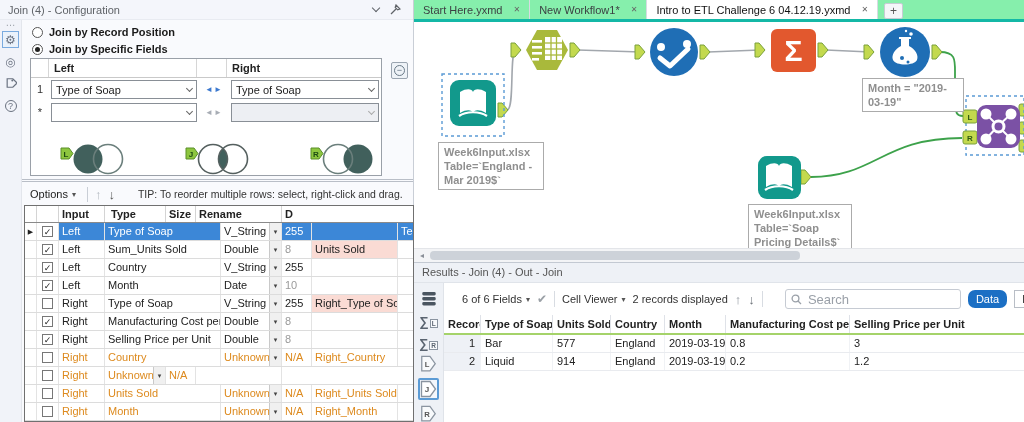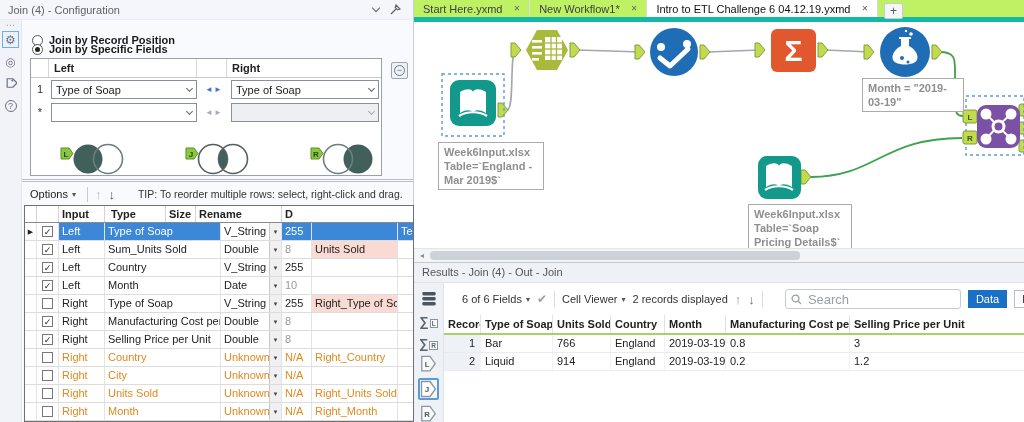--- a/index.html
+++ b/index.html
@@ -70,21 +70,21 @@
   .ct .db{width:12px;border-left:1px solid #c9c9c9;background:#f0f0f0;display:flex;align-items:center;justify-content:center;font-size:7px;color:#444;}
   .cs{width:30px;padding-left:3px;line-height:17px;}
   .cr{width:86px;padding-left:3px;line-height:17px;}
   .cd{flex:1;padding-left:3px;line-height:17px;border-right:none!important;}
   .g-r.sel{background:#3c87d7;color:#fff;}
   .g-r.miss{color:#dd8a1e;}
   .dim{color:#9a9a9a;}
   .pink{background:#fadbd4;color:#222;}
 
   
-  .tabbar{position:absolute;left:414px;top:0;width:610px;height:22px;background:#bef264;border-bottom:5px solid #14b8a6;display:flex;align-items:stretch;}
+  .tabbar{position:absolute;left:414px;top:0;width:610px;height:22px;background:#86efac;border-bottom:3px solid #14b8a6;display:flex;align-items:stretch;}
   .tab{display:flex;align-items:center;padding:0 9px;color:#3c4043;border-right:1px solid #d7dbe2;}
   .tab .x{margin-left:11px;font-size:8px;color:#666;}
   .tab.active{background:#fff;color:#111;}
   .plus{width:19px;height:16px;margin:3px 0 0 6px;border:1px solid #c7ccd4;background:#f4f6f9;display:flex;align-items:center;justify-content:center;font-size:12px;color:#555;border-radius:2px;}
 
   
   .canvas{position:absolute;left:414px;top:22px;width:610px;height:226px;background:#fff;overflow:hidden;}
   .canvas svg.cv{position:absolute;left:0;top:0;}
   .ann{position:absolute;background:#fff;border:1px solid #ababab;color:#8f8f8f;font-weight:bold;line-height:14px;padding:2px 5px;}
 
@@ -99,21 +99,21 @@
              display:flex;flex-direction:column;align-items:center;}
   .res-main{position:absolute;left:30px;top:20px;right:0;bottom:0;overflow:hidden;}
   .res-toolbar{height:32px;display:flex;align-items:center;padding:0 8px 0 18px;gap:7px;color:#333;}
   .tb-sep{width:1px;height:16px;background:#d8dce2;}
   .tb-btn{display:flex;align-items:center;gap:4px;}
   .caret{font-size:8px;color:#555;}
   .checkg{color:#9aa0a6;font-size:12px;}
   .searchbox{margin-left:auto;width:176px;height:20px;border:1px solid #c6cbd3;border-radius:3px;display:flex;align-items:center;padding:0 5px;gap:4px;background:#fff;}
   .searchbox input{border:none;outline:none;flex:1;font-family:"Liberation Sans",sans-serif;font-size:13px;color:#444;background:transparent;min-width:0;}
   .searchbox input::placeholder{color:#9aa0a8;}
-  .btn-data{background:#1b6fc4;color:#fff;padding:3px 8px;}
+  .btn-data{background:#1b6fc4;color:#fff;padding:3px 8px;border-radius:7px;}
   .btn-meta{background:#fff;border:1px solid #b9bec6;padding:2px 7px;color:#222;}
 
   .res-table .tr{display:flex;height:18px;border-bottom:1px solid #e9ebef;}
   .res-table .th{display:flex;height:20px;border-bottom:2px solid #a5d36a;font-weight:bold;}
   .res-table .th > div{border-right:1px solid #dfe2e8;padding-left:4px;line-height:18px;overflow:hidden;white-space:nowrap;}
   .res-table .tr > div{border-right:1px solid #f0f2f5;padding-left:4px;line-height:17px;overflow:hidden;white-space:nowrap;}
   .col-rec{width:37px;}
   .tr .col-rec{background:#eef1f6;text-align:right;padding-right:5px;padding-left:0;border-right:1px solid #d7dbe2;}
   .col-tos{width:72px;}.col-units{width:58px;}.col-ctry{width:54px;}.col-month{width:61px;}.col-manu{width:124px;}
   .col-sell{flex:1;border-right:none!important;}
@@ -149,21 +149,21 @@
             <path d="M1 5 L5 1 L11 1 L11 7 L7 11 Z" fill="none" stroke="#6a7280" stroke-width="1.2" transform="rotate(45 6 6)"></path>
             <circle cx="8.3" cy="3.6" r="1" fill="#6a7280"></circle>
           </svg>
       </span>
       <span class="strip-ic">
           <i class="help-circ" style="font-style:normal;">?</i>
         </span>
     </div>
 
     <div class="cfg-body">
-      <div class="radio-row" style="top:14px;">
+      <div class="radio-row" style="top:6px;">
         <span class="radio"></span>
         <span>Join by Record Position</span>
       </div>
       <div class="radio-row" style="top:23px;text-align:center;">
         <span class="radio on"></span>
         <span>Join by Specific Fields</span>
       </div>
 
       <div class="joinbox">
         <div class="jb-h">
@@ -384,21 +384,20 @@
           <div class="cr">Right_Country</div>
           <div class="cd"></div>
         </div>
 
         <div class="g-r miss">
           <div class="cm"></div>
           <div class="cc">
               <b></b>
             </div>
           <div class="ci">Right</div>
-          <div class="cf">City</div>
           <div class="ct" style="color:#dd8a1e;">
               <span class="val">Unknown</span>
               <span class="db">▾</span>
             </div>
           <div class="cs">N/A</div>
           <div class="cr"></div>
           <div class="cd"></div>
         </div>
 
         <div class="g-r miss">
@@ -659,21 +658,21 @@
           <div class="col-tos">Type of Soap</div>
           <div class="col-units">Units Sold</div>
           <div class="col-ctry">Country</div>
           <div class="col-month">Month</div>
           <div class="col-manu">Manufacturing Cost per Unit</div>
           <div class="col-sell">Selling Price per Unit</div>
         </div>
         <div class="tr">
           <div class="col-rec">1</div>
           <div class="col-tos">Bar</div>
-          <div class="col-units">766</div>
+          <div class="col-units">577</div>
           <div class="col-ctry">England</div>
           <div class="col-month">2019-03-19</div>
           <div class="col-manu">0.8</div>
           <div class="col-sell">3</div>
         </div>
         <div class="tr">
           <div class="col-rec">2</div>
           <div class="col-tos">Liquid</div>
           <div class="col-units">914</div>
           <div class="col-ctry">England</div>

